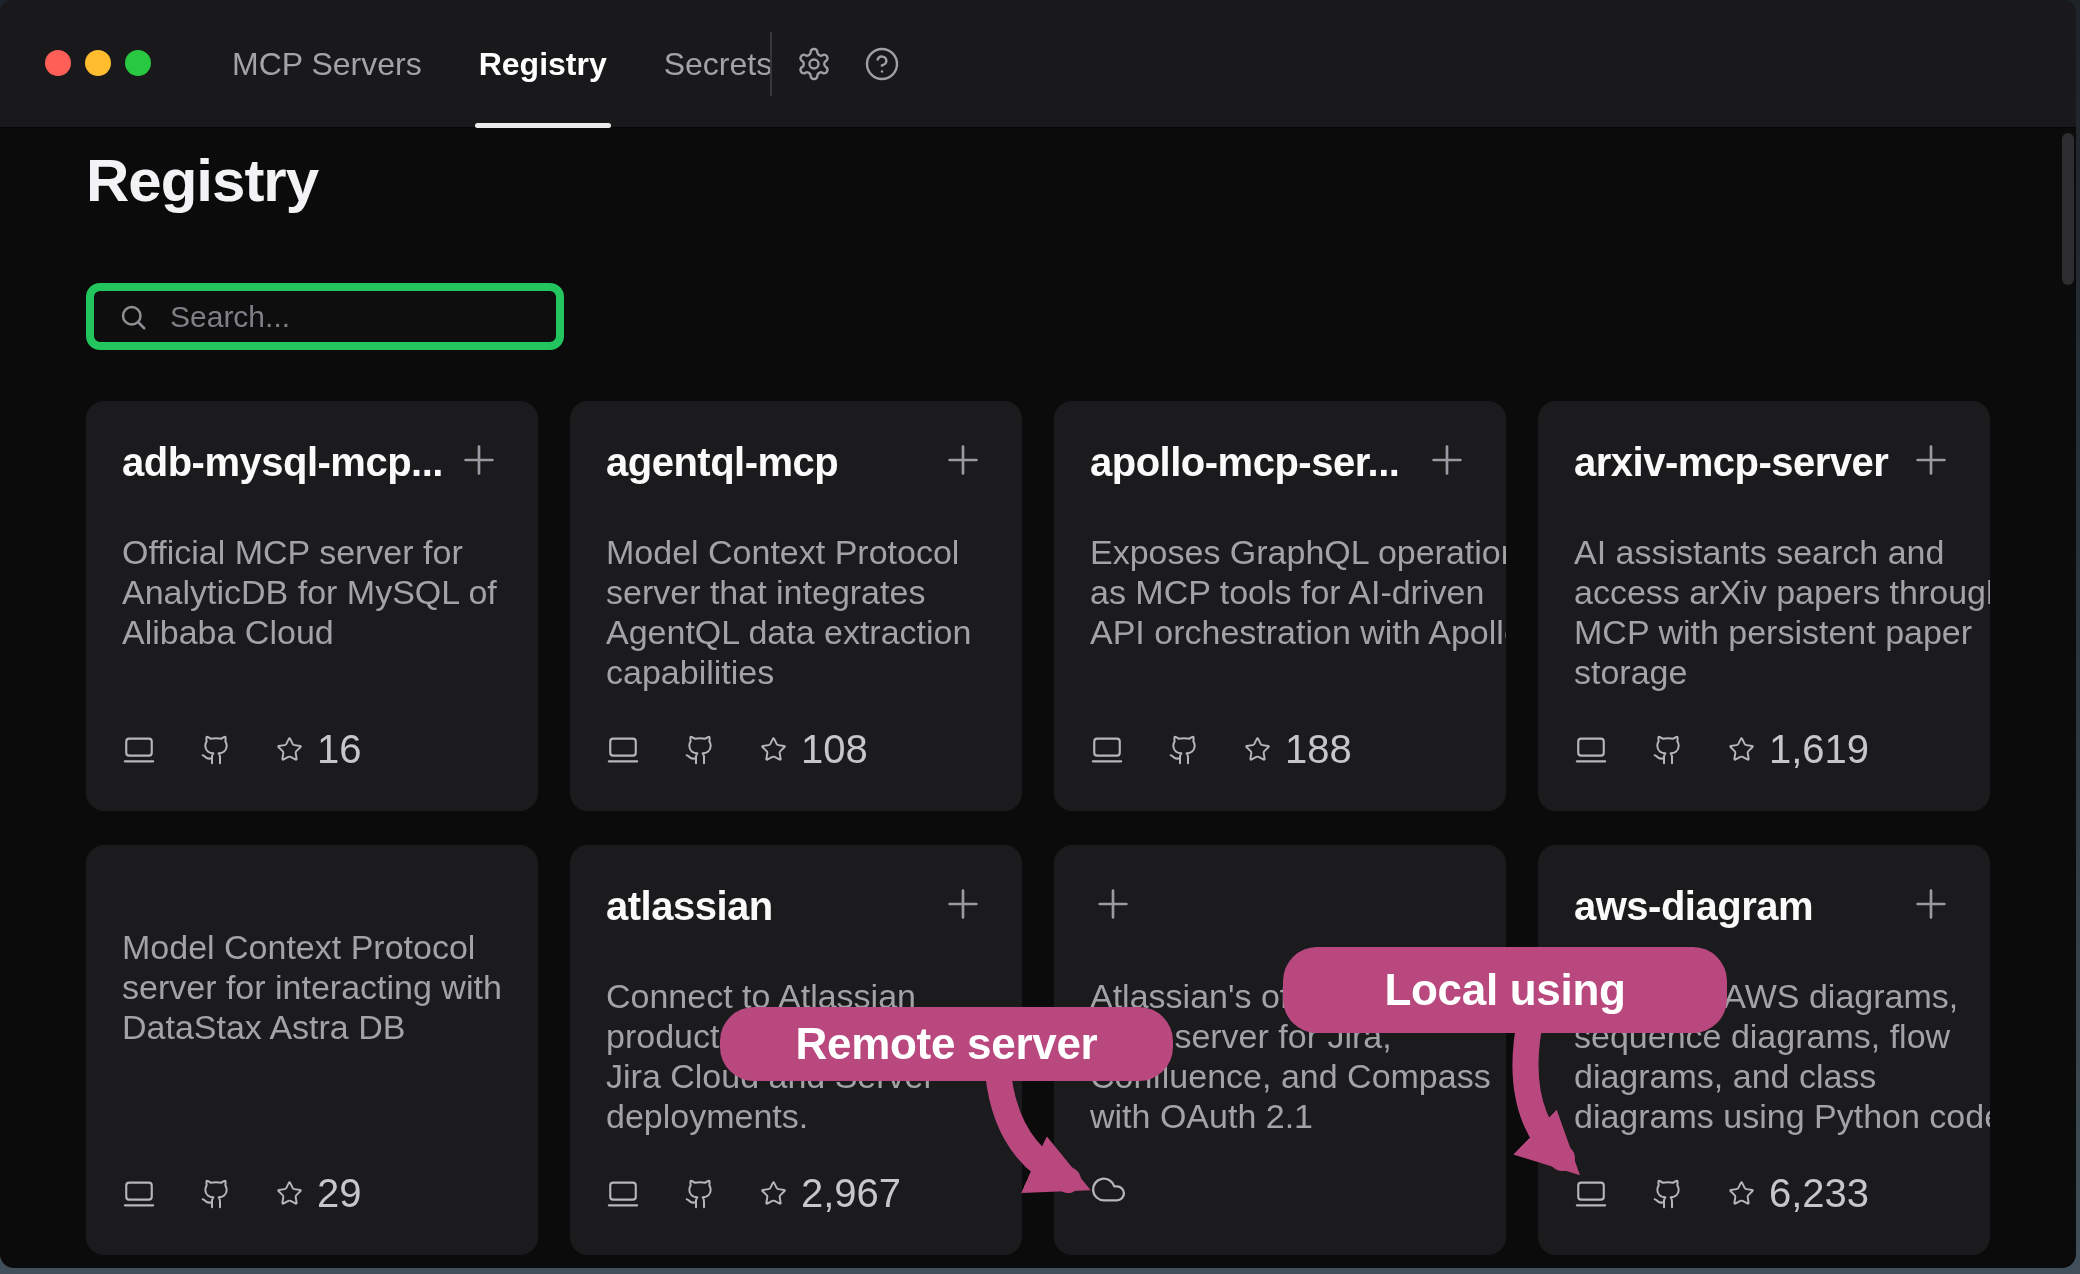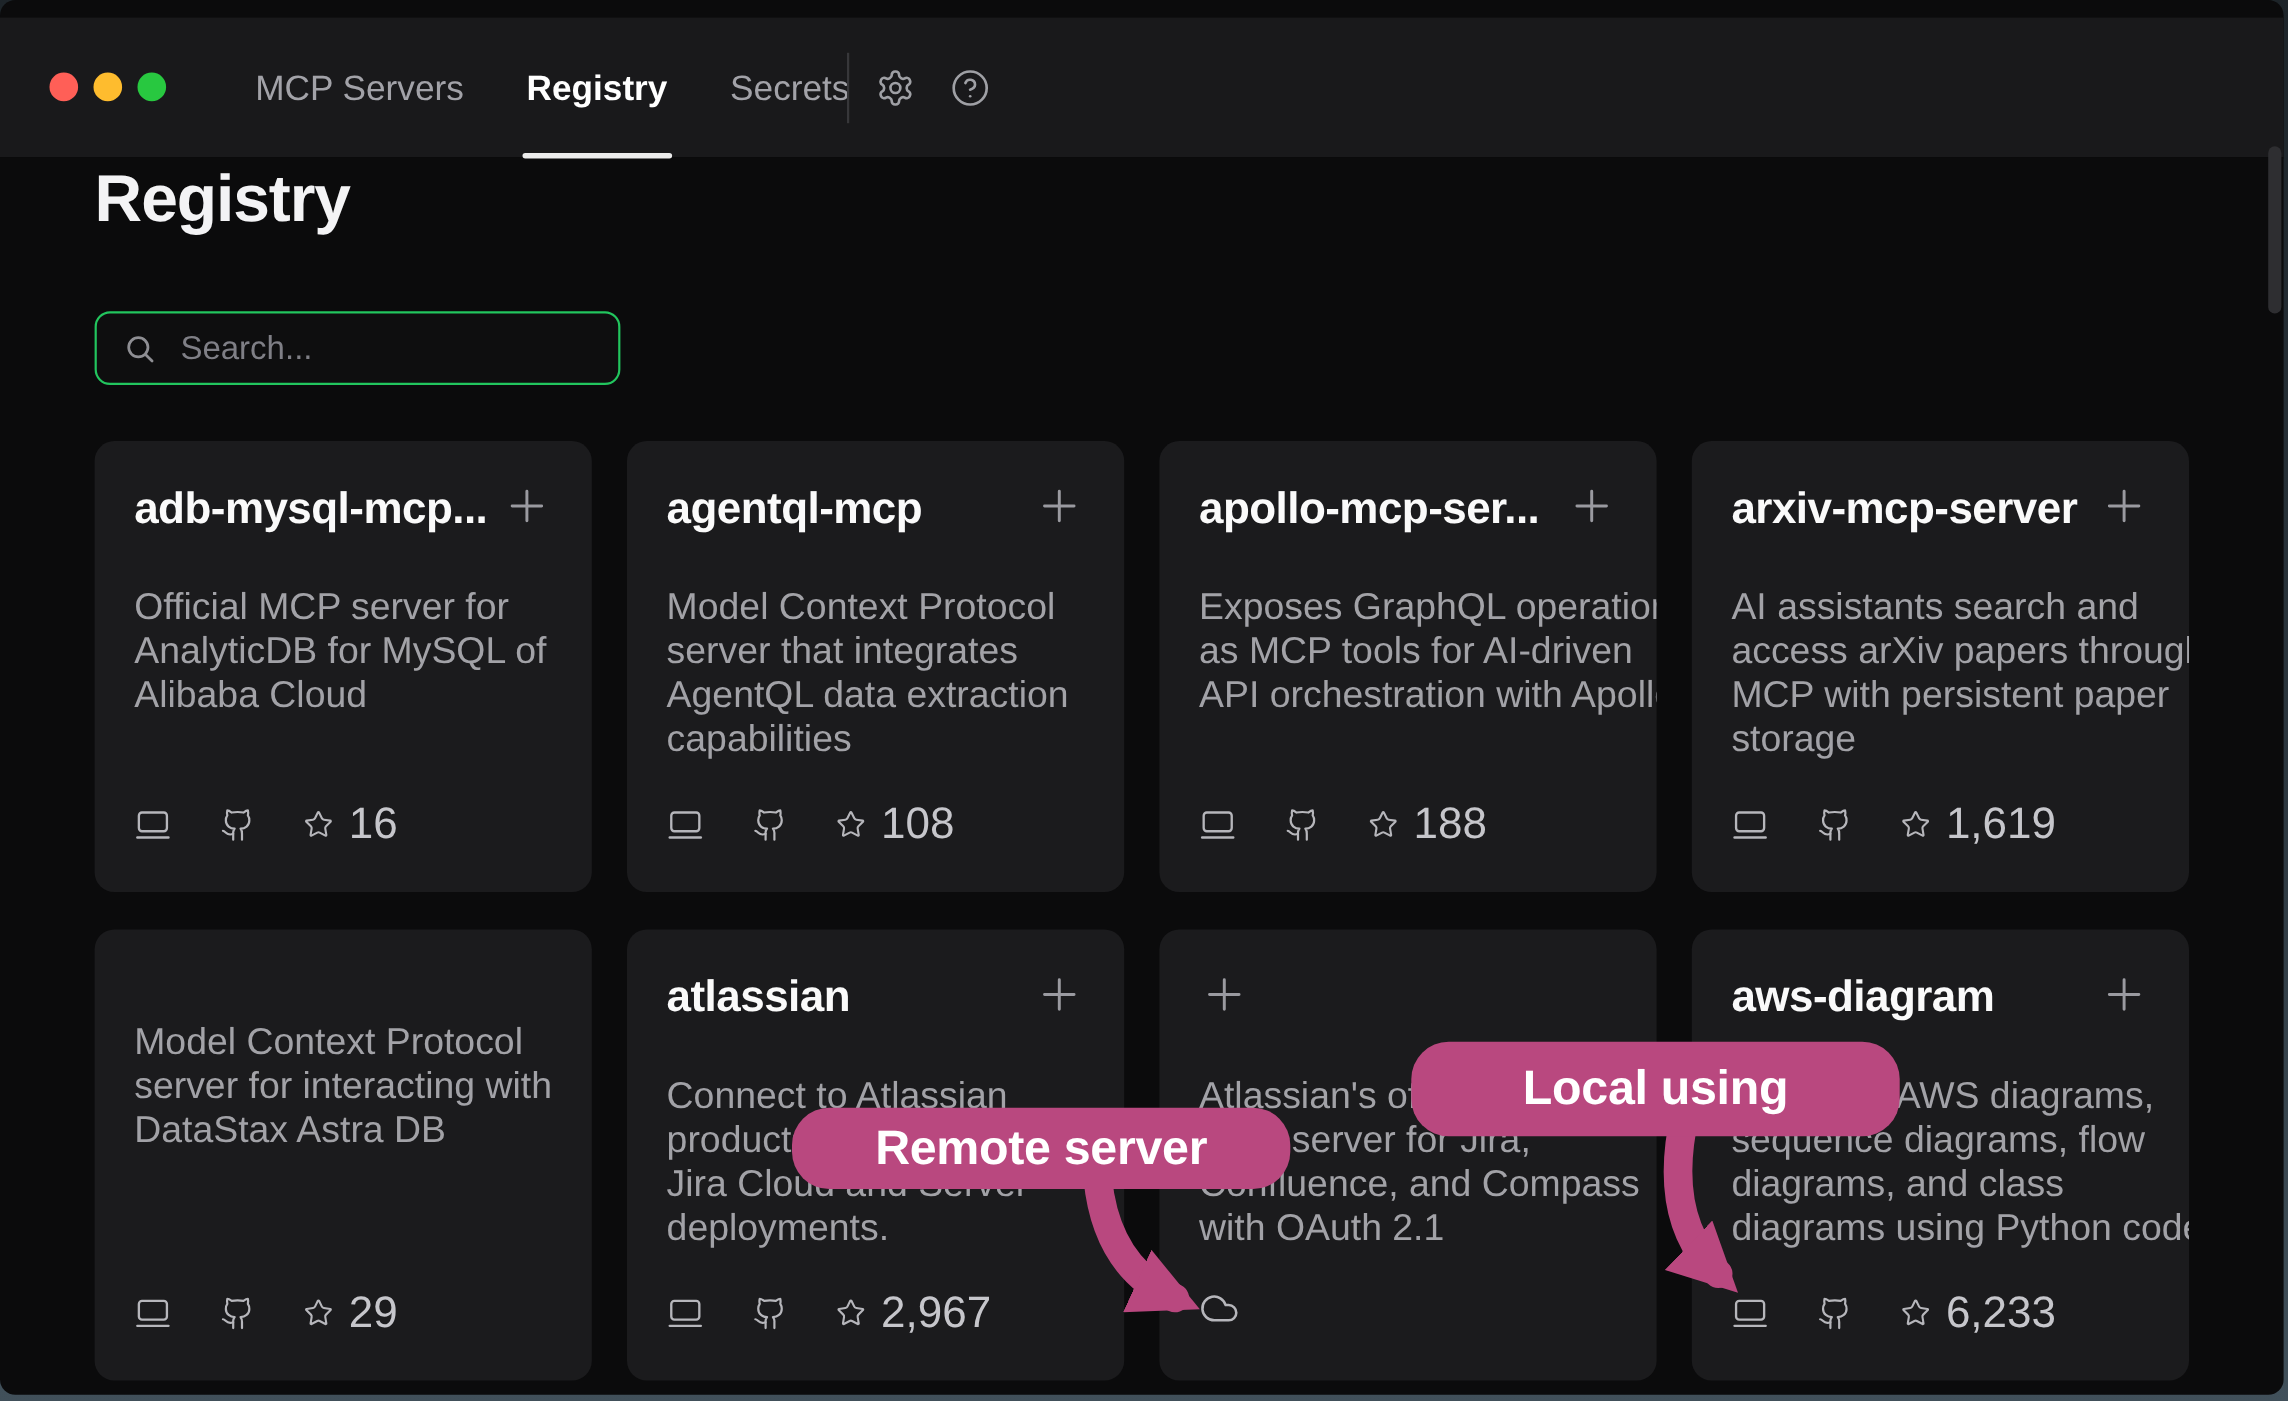--- a/index.html
+++ b/index.html
@@ -9,21 +9,21 @@
     background: linear-gradient(180deg,#1d2429 0%,#2c363e 55%,#41505a 100%);
     font-family:"Liberation Sans","DejaVu Sans",sans-serif;
     -webkit-font-smoothing:antialiased;
   }
   .window {
     position:absolute; left:0; top:0; width:2076px; height:1268px;
     background:#0b0b0c; border-radius:14px; overflow:hidden;
   }
   
   .topbar {
-    position:absolute; left:0; top:16px; width:100%; height:128px;
+    position:absolute; left:0; top:0; width:100%; height:128px;
     background:#19191b; border-bottom:1px solid #050505; z-index:2;
   }
   .lights { position:absolute; left:45px; top:50px; display:flex; gap:14px; }
   .light { width:26px; height:26px; border-radius:50%; }
   .light.red    { background:#ff5f57; }
   .light.yellow { background:#febc2e; }
   .light.green  { background:#28c840; }
   .tabs { position:absolute; left:232px; top:0; height:128px; display:flex; gap:57px; }
   .tab {
     position:relative; height:100%; display:flex; align-items:center;
@@ -39,21 +39,21 @@
   .icon-btn.gear { left:796px; }
   .icon-btn.help { left:864px; }
   .icon-btn svg { width:36px; height:36px; }
   
   .page-title {
     position:absolute; left:86px; top:146px; margin:0;
     font-size:60px; font-weight:700; letter-spacing:-1px; color:#f3f3f5; z-index:1;
   }
   .searchbox {
     position:absolute; left:86px; top:283px; width:478px; height:67px;
-    border:2px solid #22c55e; border-radius:14px; background:#0e0e0f;
+    border:8px solid #22c55e; border-radius:14px; background:#0e0e0f;
     display:flex; align-items:center; padding:0 24px; gap:20px; z-index:1;
   }
   .searchbox svg { width:30px; height:30px; color:#8e8e93; flex:none; }
   .searchbox input {
     flex:1; background:transparent; border:none; outline:none;
     font-size:30px; color:#e8e8e8; font-family:inherit;
   }
   .searchbox input::placeholder { color:#7f7f86; }
   
   .grid {

